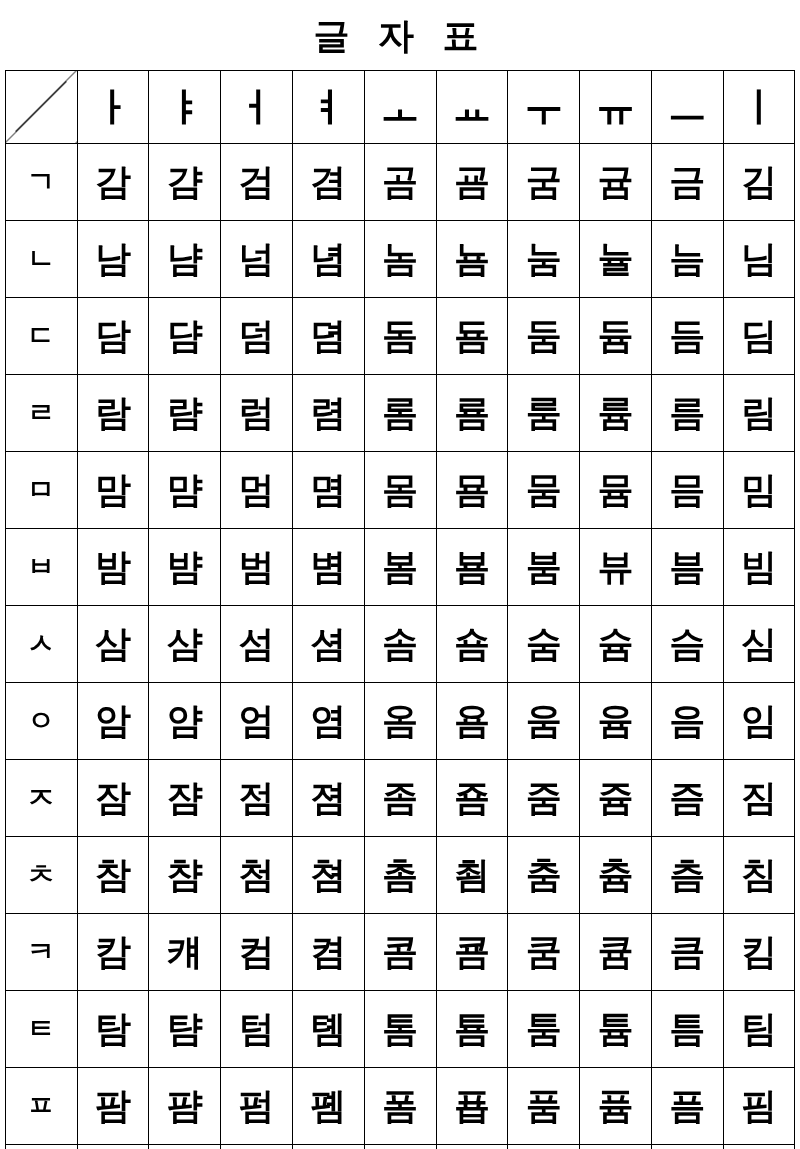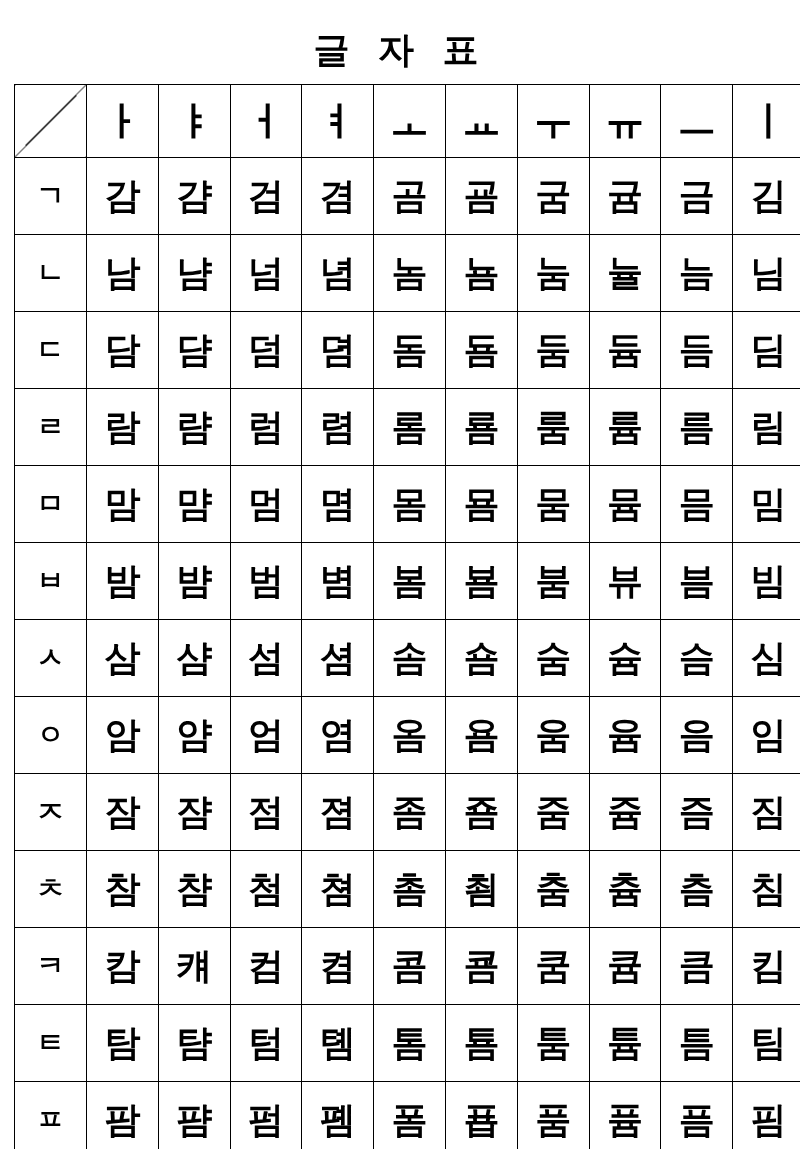--- a/index.html
+++ b/index.html
@@ -12,21 +12,21 @@
     height: 1149px;
     font-family: "DejaVu Sans", "Liberation Sans", sans-serif;
     color: #000000;
     overflow: hidden;
   }
   .page {
     width: 800px;
     height: 1149px;
     position: relative;
     box-sizing: border-box;
-    padding: 14px;
+    padding: 0;
   }
   .title {
     text-align: center;
     font-size: 36px;
     font-weight: bold;
     letter-spacing: 8px;
     padding-top: 16px;
     padding-bottom: 14px;
     line-height: 1.1;
     font-family: "DejaVu Sans", "Liberation Sans", sans-serif;

